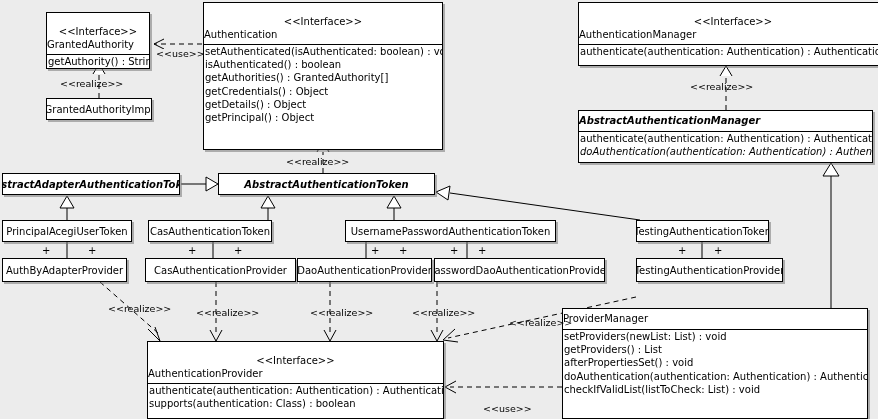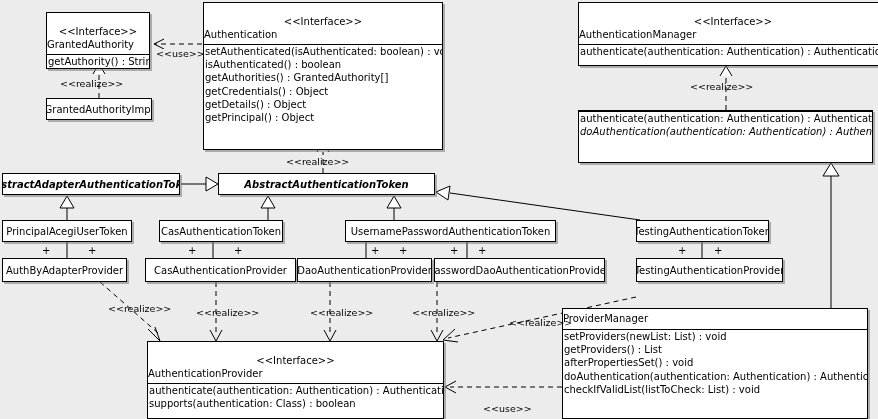--- a/index.html
+++ b/index.html
@@ -181,40 +181,43 @@
       <div class="stereo">&lt;&lt;Interface&gt;&gt;</div>
       <div class="cname plain">AuthenticationManager</div>
     </div>
     <div class="sep"></div>
     <div class="ops">
       <div class="op">authenticate(authentication: Authentication) : Authentication</div>
     </div>
   </div>
 
   <div class="uml" style="left:578px;top:110px;width:295px;height:53px;">
+    <div class="hdr" style="padding:3px 0 4px 0;">
+      <div class="cname abs">AbstractAuthenticationManager</div>
+    </div>
     <div class="sep"></div>
     <div class="ops">
       <div class="op">authenticate(authentication: Authentication) : Authentication</div>
       <div class="op italic">doAuthentication(authentication: Authentication) : Authentication</div>
     </div>
   </div>
 
   <div class="uml simple" style="left:2px;top:173px;width:178px;height:22px;">
     <div class="cname abs">AbstractAdapterAuthenticationToken</div>
   </div>
 
   <div class="uml simple" style="left:218px;top:173px;width:217px;height:22px;">
     <div class="cname abs">AbstractAuthenticationToken</div>
   </div>
 
   <div class="uml simple" style="left:2px;top:220px;width:130px;height:22px;">
     <div class="cname plain">PrincipalAcegiUserToken</div>
   </div>
 
-  <div class="uml simple" style="left:159px;top:220px;width:124px;height:22px;">
+  <div class="uml simple" style="left:148px;top:220px;width:124px;height:22px;">
     <div class="cname plain">CasAuthenticationToken</div>
   </div>
 
   <div class="uml simple" style="left:345px;top:220px;width:211px;height:22px;">
     <div class="cname plain">UsernamePasswordAuthenticationToken</div>
   </div>
 
   <div class="uml simple" style="left:636px;top:220px;width:133px;height:22px;">
     <div class="cname plain">TestingAuthenticationToken</div>
   </div>

